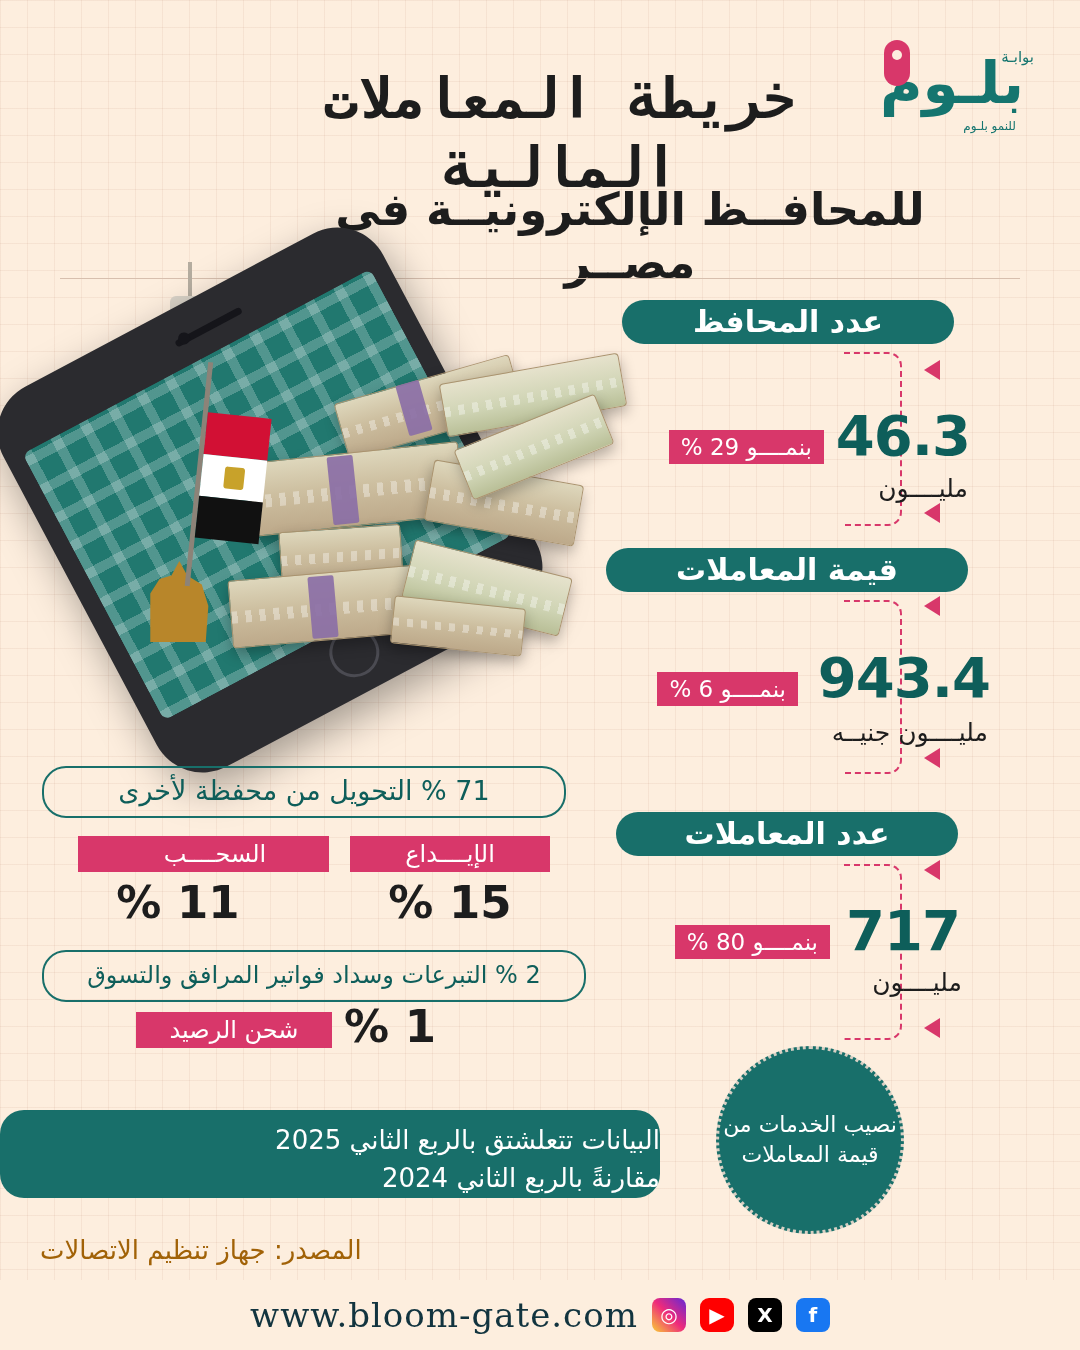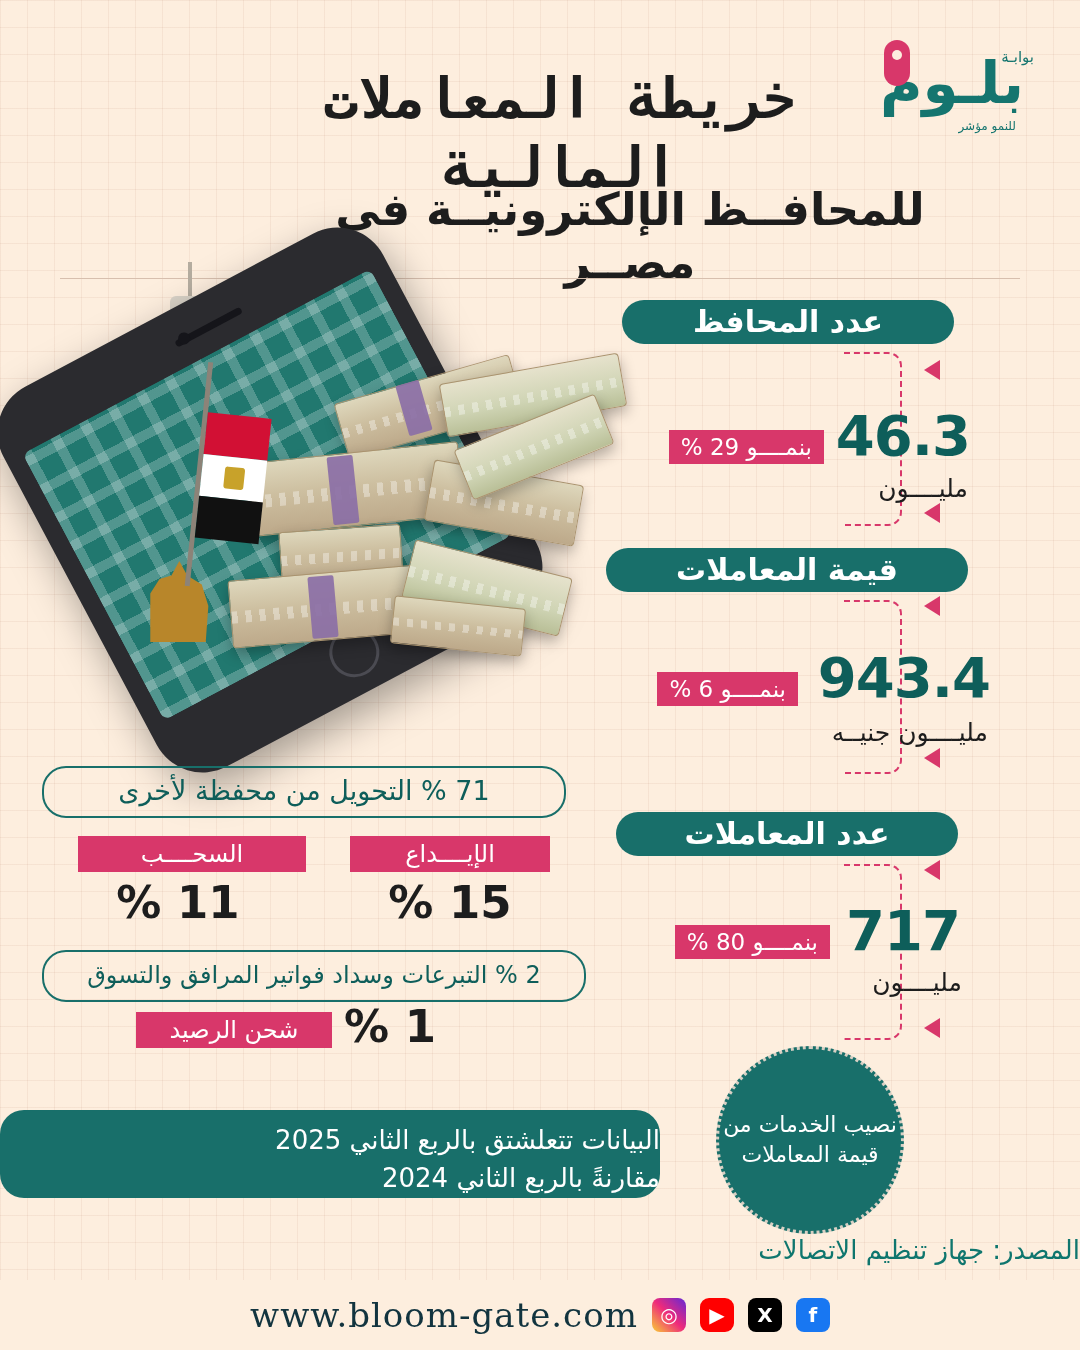--- a/index.html
+++ b/index.html
@@ -91,22 +91,22 @@
     display:flex;align-items:center;justify-content:center;text-align:center;
     color:#fff;font-size:22px;line-height:1.35;
   }
 
   
   .note{
     position:absolute;left:0;top:1110px;width:660px;height:88px;background:#186f6a;
     color:#fff;font-size:26px;text-align:right;padding-top:12px;box-sizing:border-box;line-height:1.45;border-radius:24px;
   }
   .source{
-    position:absolute;top:1235px;right:0;width:1040px;text-align:right;
-    font-size:26px;color:#0f766e;
+    position:absolute;top:1235px;right:0;width:1040px;text-align:left;
+    font-size:26px;color:#a16207;
   }
   .footerbar{
     position:absolute;left:0;bottom:0;width:1080px;height:70px;background:#fdeede;
     display:flex;align-items:center;justify-content:center;gap:14px;
   }
   .site{font-family:"DejaVu Serif","Liberation Serif",serif;font-size:34px;color:#12343f;letter-spacing:1px;}
   .soc{width:34px;height:34px;border-radius:8px;display:flex;align-items:center;justify-content:center;color:#fff;font-size:20px;font-weight:bold;}
   .fb{background:#1877f2;} .xx{background:#000;} .yt{background:#ff0000;border-radius:9px;}
   .ig{background:linear-gradient(45deg,#f9ce34,#ee2a7b,#6228d7);}
 
@@ -167,21 +167,21 @@
 </style>
 </head>
 <body>
 
 <div class="grid-bg"></div>
 
 <div class="logo">
   <div class="top-small">بوابـة</div>
   <div class="mic"></div>
   <div class="word" style="margin-top:22px;">بلـوم</div>
-  <div class="bot-small">للنمو مؤشر</div>
+  <div class="bot-small">للنمو بلـوم</div>
 </div>
 
 <div class="title1">خريطة المعاملات المالية</div>
 <div class="title2">للمحافــظ الإلكترونيــة في مصــر</div>
 <div class="divider"></div>
 
 <div class="layer">
   <div class="tower">
     <div class="spire"></div>
       <div class="head"></div>
@@ -250,21 +250,21 @@
 
 <div class="donut">
   <span>نصيب الخدمات من قيمة المعاملات</span>
 </div>
 
 <div class="outline-box" style="left:42px;top:766px;width:520px;">71 % التحويل من محفظة لأخرى</div>
 
 <div class="pinkbar" style="left:350px;top:836px;width:200px;">الإيــــداع</div>
 <div class="pct" style="left:350px;top:876px;width:200px;">15 %</div>
 
-<div class="pinkbar" style="left:78px;top:836px;width:228px;">السحــــب</div>
+<div class="pinkbar" style="left:78px;top:836px;width:228px;padding-left:23px;">السحــــب</div>
 <div class="pct" style="left:78px;top:876px;width:200px;">11 %</div>
 
 <div class="outline-box" style="left:42px;top:950px;width:540px;font-size:24px;">2 % التبرعات وسداد فواتير المرافق والتسوق</div>
 
 <div class="pinkbar" style="left:136px;top:1012px;width:196px;">شحن الرصيد</div>
 <div class="pct" style="left:330px;top:1000px;width:120px;">1 %</div>
 
 <div class="note">
   <div>البيانات تتعلشتق بالربع الثاني 2025</div>
   <div>مقارنةً بالربع الثاني 2024</div>

